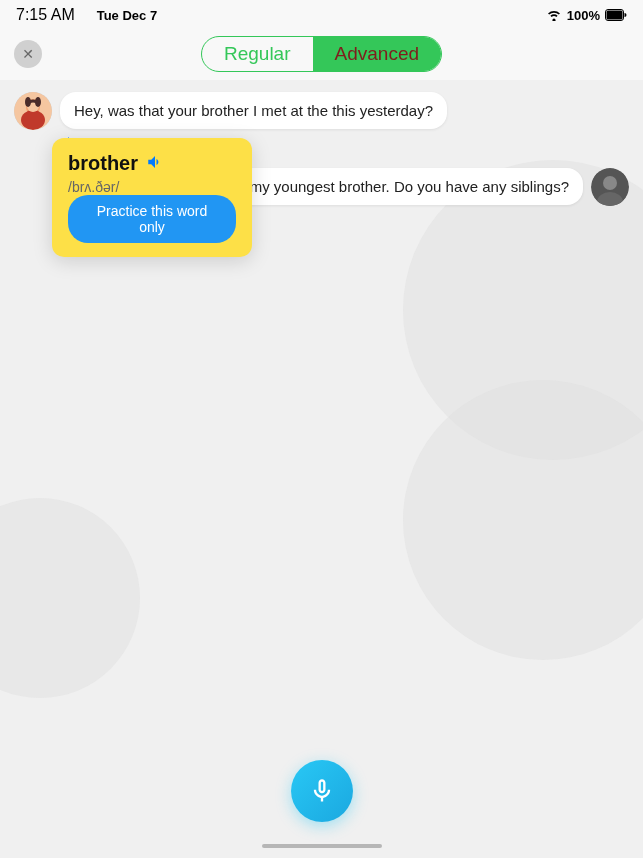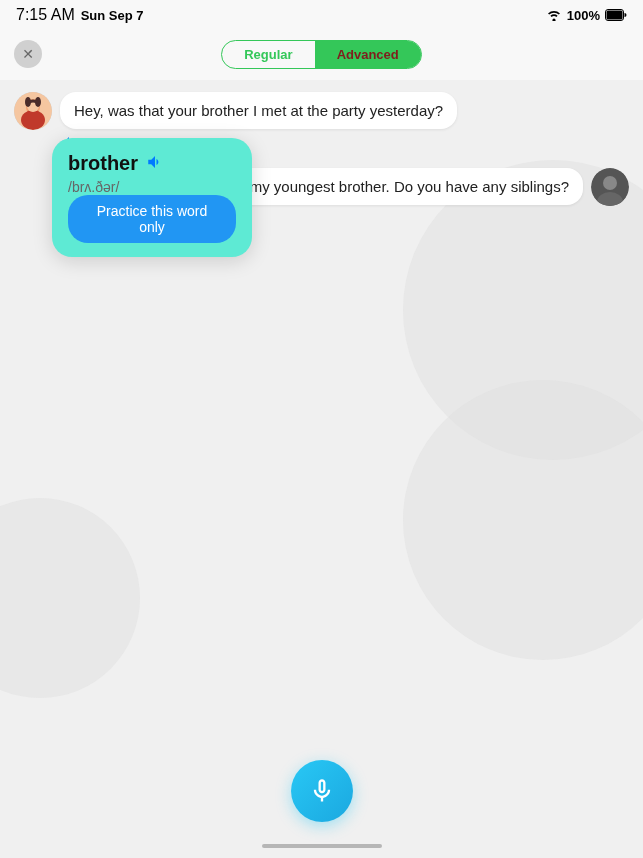--- a/index.html
+++ b/index.html
@@ -75,22 +75,22 @@
       color: #666;
     }
     .tab-group {
       display: flex;
       border: 1.5px solid #34c759;
       border-radius: 20px;
       overflow: hidden;
     }
     .tab-btn {
       padding: 6px 22px;
-      font-size: 13px;
-      font-weight: 700;
+      font-size: 19px;
+      font-weight: 400;
       border: none;
       cursor: pointer;
       background: transparent;
       color: #34c759;
     }
     .tab-btn.active {
       background: #34c759;
       color: #7f1d1d;
     }
 
@@ -160,22 +160,22 @@
       align-items: center;
       gap: 8px;
       margin-top: 5px;
     }
 
     
     .word-popup {
       position: absolute;
       top: 138px;
       left: 52px;
-      background: #5eead4;
-      border-radius: 20px;
+      background: #fde047;
+      border-radius: 12px;
       padding: 14px 16px 14px;
       box-shadow: 0 4px 20px rgba(0,0,0,0.15);
       width: 200px;
       z-index: 10;
     }
     .word-popup-header {
       display: flex;
       align-items: center;
       gap: 8px;
       margin-bottom: 4px;
@@ -242,23 +242,23 @@
     }
   </style>
 </head>
 <body>
 
 <div class="bg-circle bg-circle-1"></div>
 <div class="bg-circle bg-circle-2"></div>
 <div class="bg-circle bg-circle-3"></div>
 
 <div class="status-bar">
-  <div style="display:flex;gap:6px;align-items:center;">
+  <div style="display:flex;gap:22px;align-items:center;">
     <span>7:15 AM</span>
-    <span style="font-size:13px;font-weight:600;color:#000;">Sun Sep 7</span>
+    <span style="font-size:13px;font-weight:600;color:#000;">Tue Dec 7</span>
   </div>
   <div class="status-right">
     <svg width="16" height="12" viewBox="0 0 20 15" fill="black">
       <path d="M10 12a2 2 0 1 1 0 4 2 2 0 0 1 0-4zm-4.5-3.5a6.5 6.5 0 0 1 9 0l-1.5 1.5a4.5 4.5 0 0 0-6 0L5.5 8.5zm-3-3a11 11 0 0 1 15 0L16 7a9 9 0 0 0-12 0L2.5 5.5z"></path>
     </svg>
     <span>100%</span>
     <svg width="22" height="12" viewBox="0 0 22 12" fill="none">
       <rect x="0.5" y="0.5" width="18" height="11" rx="2.5" stroke="black" stroke-width="1"></rect>
       <rect x="1.5" y="1.5" width="16" height="9" rx="1.5" fill="black"></rect>
       <path d="M19.5 4v4a2 2 0 0 0 0-4z" fill="black"></path>
@@ -284,21 +284,21 @@
         <ellipse cx="19" cy="15" rx="7" ry="8" fill="#f0a070"></ellipse>
         <ellipse cx="19" cy="28" rx="12" ry="10" fill="#c0392b"></ellipse>
         <circle cx="19" cy="14" r="6" fill="#f5c6a0"></circle>
         <ellipse cx="14" cy="10" rx="3" ry="5" fill="#4a2c2a"></ellipse>
         <ellipse cx="24" cy="10" rx="3" ry="5" fill="#4a2c2a"></ellipse>
         <path d="M13 11 Q19 7 25 11" stroke="#4a2c2a" stroke-width="3" fill="none"></path>
       </svg>
     </div>
     <div class="bubble-wrap">
       <div class="bubble">
-        <span>Hey, was that your brother I met at the party yesterday?</span>
+        <span>Hey, was that your brother I met at the this yesterday?</span>
       </div>
       <div class="audio-icon">
         <svg width="18" height="18" viewBox="0 0 24 24" fill="#007aff">
           <path d="M3 9v6h4l5 5V4L7 9H3zm13.5 3c0-1.77-1.02-3.29-2.5-4.03v8.05c1.48-.73 2.5-2.25 2.5-4.02z"></path>
         </svg>
       </div>
     </div>
   </div>
 
   <div class="message-row sent">

